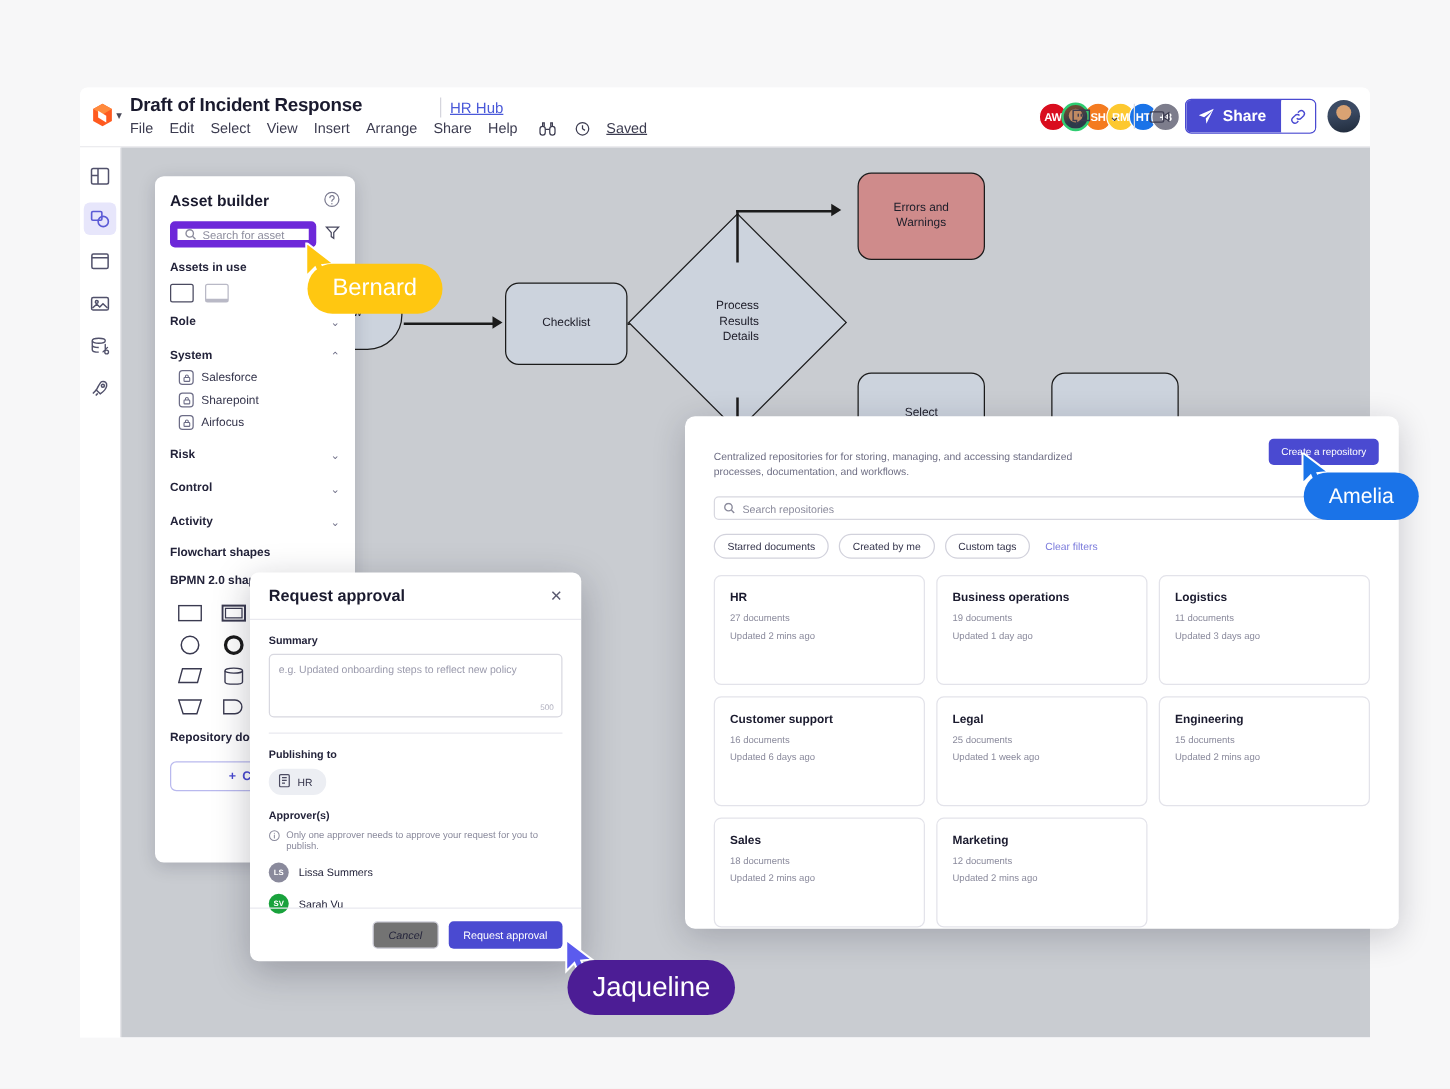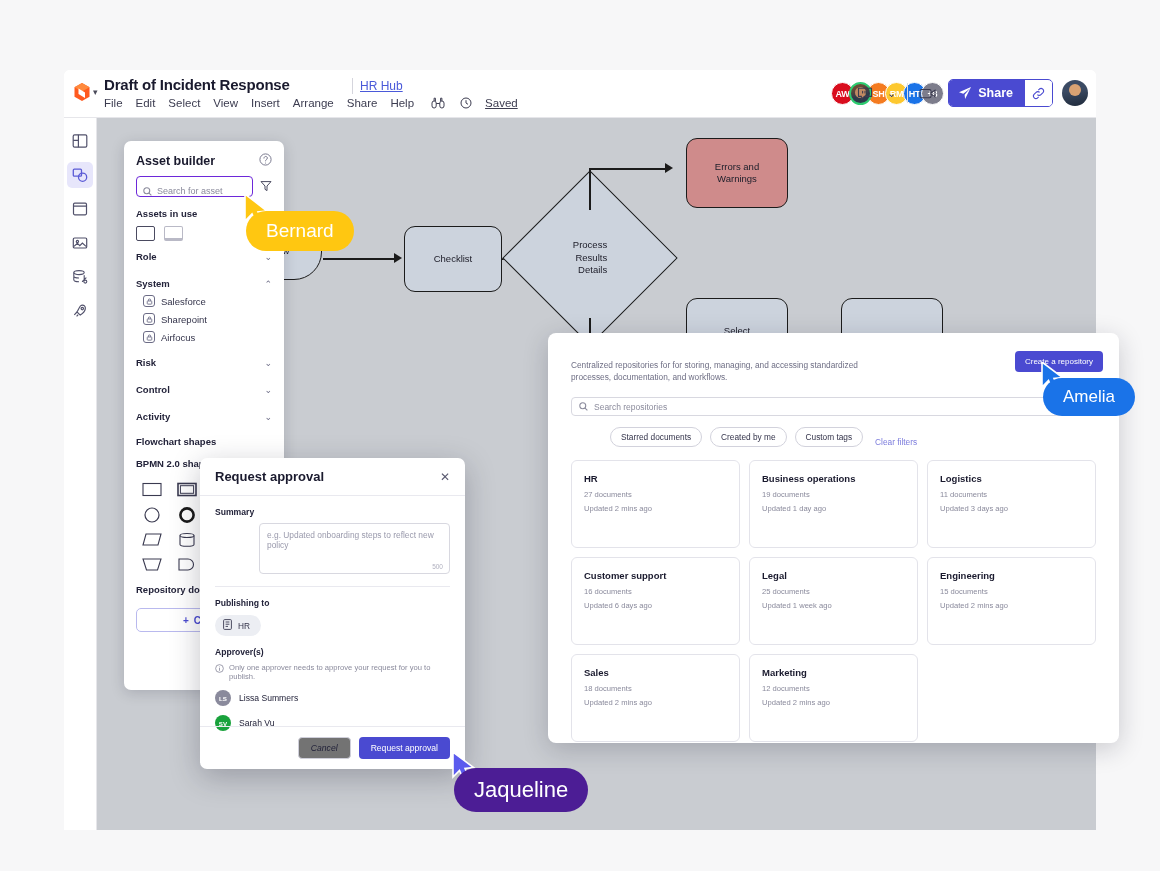--- a/index.html
+++ b/index.html
@@ -106,22 +106,22 @@
   
   .asset-panel {
     position: absolute; left: 124px; top: 141px; width: 160px; height: 549px;
     background: #fff; border-radius: 7px; box-shadow: 0 3px 14px rgba(20,20,40,.17);
     overflow: hidden; font-size: 10px;
   }
   .ap-head { display: flex; align-items: center; justify-content: space-between; padding: 12px 12px 8px 12px; }
   .ap-title { font-size: 12.5px; font-weight: bold; color: #1a1a2e; }
   .ap-search-row { display: flex; align-items: center; gap: 7px; padding: 0 12px; }
   .ap-search {
-    flex: 1; height: 21px; border: 1px solid #6d28d9; border-radius: 4px;
-    display: flex; align-items: flex-end; gap: 5px; padding: 0 6px;
+    flex: 1; height: 21px; border: 6px solid #6d28d9; border-radius: 4px;
+    display: flex; align-items: center; gap: 5px; padding: 0 6px;
     font-size: 9px; color: #8b8b9c;
   }
   .ap-sect-label { padding: 11px 12px 5px 12px; font-size: 9.5px; font-weight: bold; color: #23233a; }
   .ap-assets { display: flex; gap: 9px; padding: 2px 12px 2px 12px; }
   .mini-shape { width: 19px; height: 15px; border: 1.3px solid #4a4a60; border-radius: 2px; }
   .mini-shape.grey { border-color: #b9b9c6; border-bottom-width: 3px; }
   .ap-row {
     display: flex; align-items: center; justify-content: space-between;
     padding: 8px 12px 8px 12px; cursor: pointer;
   }
@@ -147,21 +147,21 @@
   .repo-sub { margin-top: 7px; font-size: 8.3px; color: #6e6e84; line-height: 1.45; max-width: 300px; }
   .repo-create {
     position: absolute; right: 16px; top: 18px;
     background: #4a4ad1; color: #fff; font-size: 8px; font-weight: 500;
     padding: 6px 10px; border-radius: 4px; cursor: pointer;
   }
   .repo-search {
     margin-top: 14px; height: 19px; border: 1px solid #d8d8e0; border-radius: 4px;
     display: flex; align-items: center; gap: 6px; padding: 0 7px; font-size: 8.5px; color: #8b8b9c;
   }
-  .repo-filters { margin-top: 11px; display: flex; align-items: flex-end; gap: 8px; margin-left: 39px; }
+  .repo-filters { margin-top: 11px; display: flex; align-items: center; gap: 8px; }
   .chip {
     border: 1px solid #d2d2dc; border-radius: 11px; padding: 4px 10px;
     font-size: 8.3px; color: #33334a; cursor: pointer;
   }
   .clear-filters { font-size: 8.3px; color: #7b7bdc; cursor: pointer; margin-left: 4px; }
   .repo-grid {
     margin-top: 13px; display: grid; grid-template-columns: repeat(3, 1fr); gap: 9px;
   }
   .repo-card {
     border: 1px solid #e3e3ea; border-radius: 6px; padding: 12px 12px; height: 88px; cursor: pointer;
@@ -178,21 +178,21 @@
   .modal-head {
     height: 38px; display: flex; align-items: center; justify-content: space-between;
     padding: 0 15px; border-bottom: 1px solid #e9e9ef;
   }
   .modal-title { font-size: 13px; font-weight: bold; color: #1a1a2e; }
   .modal-x { font-size: 12px; color: #5a5a70; cursor: pointer; }
   .modal-body { padding: 11px 15px 0 15px; }
   .field-label { font-size: 8.6px; font-weight: bold; color: #23233a; }
   .textarea {
     margin-top: 6px; height: 51px; border: 1px solid #d8d8e0; border-radius: 4px;
-    padding: 6px 7px; position: relative; font-size: 8.4px; color: #9a9aac; cursor: text; margin-left: 44px;
+    padding: 6px 7px; position: relative; font-size: 8.4px; color: #9a9aac; cursor: text;
   }
   .ta-count { position: absolute; right: 6px; bottom: 3px; font-size: 6.5px; color: #b0b0bf; }
   .modal-div { height: 1px; background: #e9e9ef; margin: 12px 0 0 0; }
   .pub-tag {
     margin-top: 7px; display: inline-flex; align-items: center; gap: 6px;
     background: #eceef3; border-radius: 11px; padding: 4px 11px 4px 8px; font-size: 8.3px; color: #33334a;
   }
   .info-row { margin-top: 6px; display: flex; align-items: flex-start; gap: 5px; font-size: 7.6px; color: #8a8a9c; }
   .approver { margin-top: 9px; display: flex; align-items: center; gap: 8px; font-size: 8.6px; color: #23233a; }
   .ap-av { width: 16px; height: 16px; border-radius: 50%; display:flex; align-items:center; justify-content:center; color:#fff; font-size:6.2px; font-weight:bold; }

